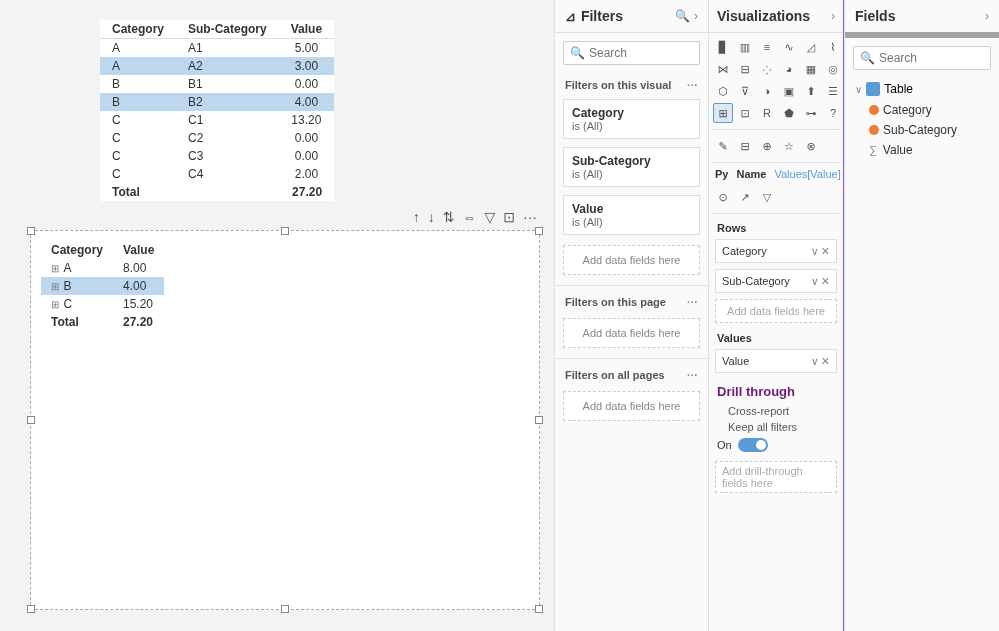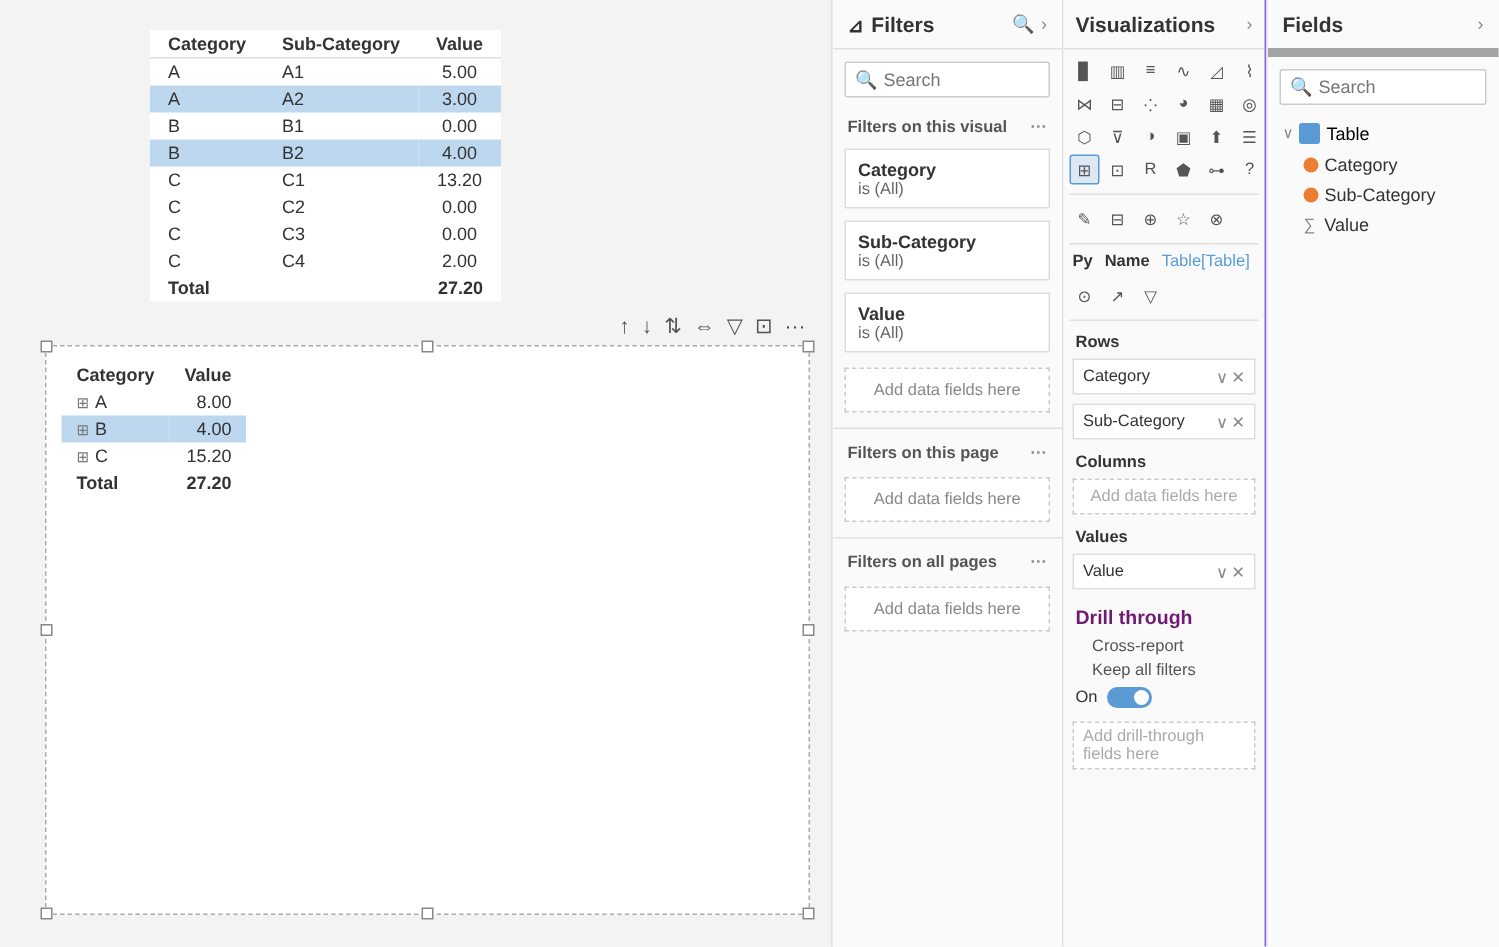--- a/index.html
+++ b/index.html
@@ -71,21 +71,21 @@
     }
     .matrix-table th {
       font-weight: 700;
       padding: 2px 10px;
       color: #333;
     }
     .matrix-table td {
       padding: 2px 10px;
       color: #333;
     }
-    .matrix-table td.num { text-align: right; }
+    .matrix-table td.num { }
     .matrix-table tr.highlighted td { background: #bdd7ee; }
     .matrix-table tfoot td { font-weight: 700; }
     .matrix-table .expand-icon { color: #777; font-size: 10px; margin-right: 4px; }
     
     .handle { position: absolute; width: 8px; height: 8px; background: white; border: 1px solid #888; }
     .handle.tl { top: -4px; left: -4px; }
     .handle.tr { top: -4px; right: -4px; }
     .handle.bl { bottom: -4px; left: -4px; }
     .handle.br { bottom: -4px; right: -4px; }
     .handle.tm { top: -4px; left: 50%; transform: translateX(-50%); }
@@ -526,21 +526,21 @@
     <div class="viz-icon-btn">⊗</div>
   </div>
 
   <div class="viz-divider"></div>
 
   <div class="viz-special-row">
     <span class="label">Py</span>
     <span> </span>
     <span class="label">Name</span>
     <span> </span>
-    <span class="table-name">Table[Table]</span>
+    <span class="table-name">Values[Value]</span>
   </div>
 
   <div class="viz-icons-grid">
     <div class="viz-icon-btn">⊙</div>
     <div class="viz-icon-btn">↗</div>
     <div class="viz-icon-btn">▽</div>
   </div>
 
   <div class="viz-divider"></div>
 
@@ -553,21 +553,20 @@
     </span>
   </div>
   <div class="viz-field-area">
     <span class="field-name">Sub-Category</span>
     <span class="field-icons">
       <span>∨</span>
       <span>✕</span>
     </span>
   </div>
 
-  <div class="viz-section-label">Columns</div>
   <div class="viz-add-area">Add data fields here</div>
 
   <div class="viz-section-label">Values</div>
   <div class="viz-field-area">
     <span class="field-name">Value</span>
     <span class="field-icons">
       <span>∨</span>
       <span>✕</span>
     </span>
   </div>

